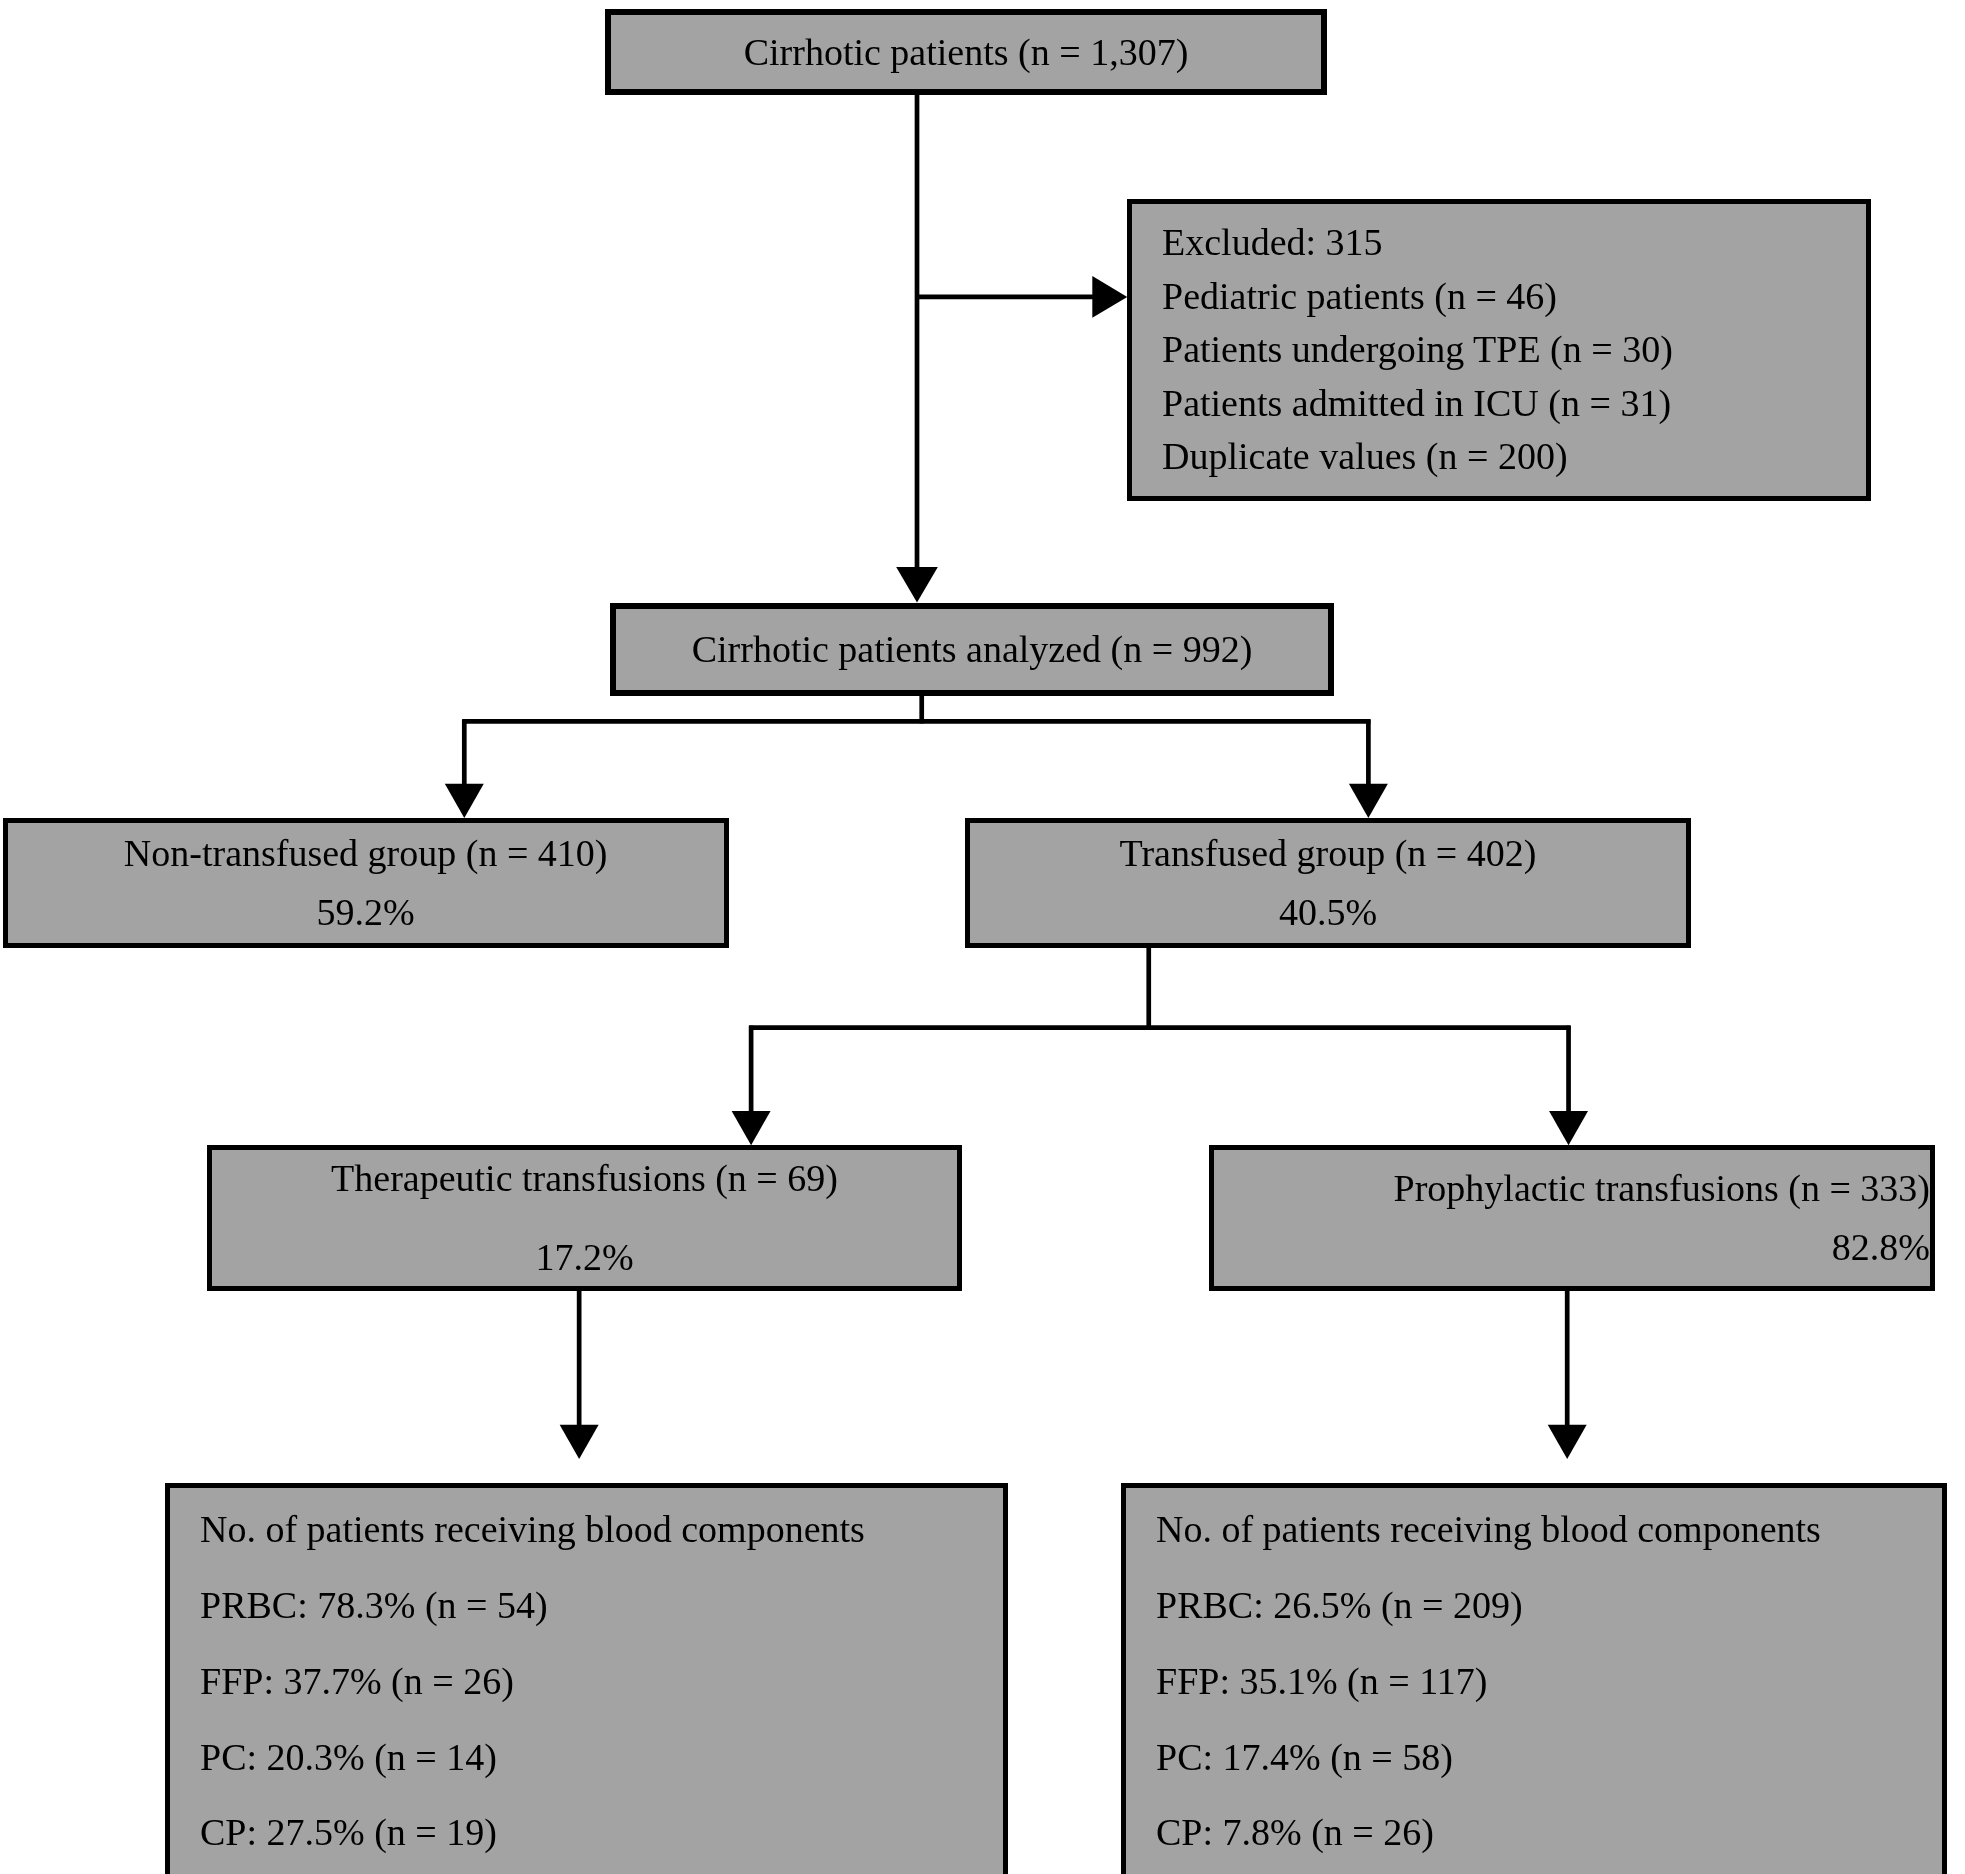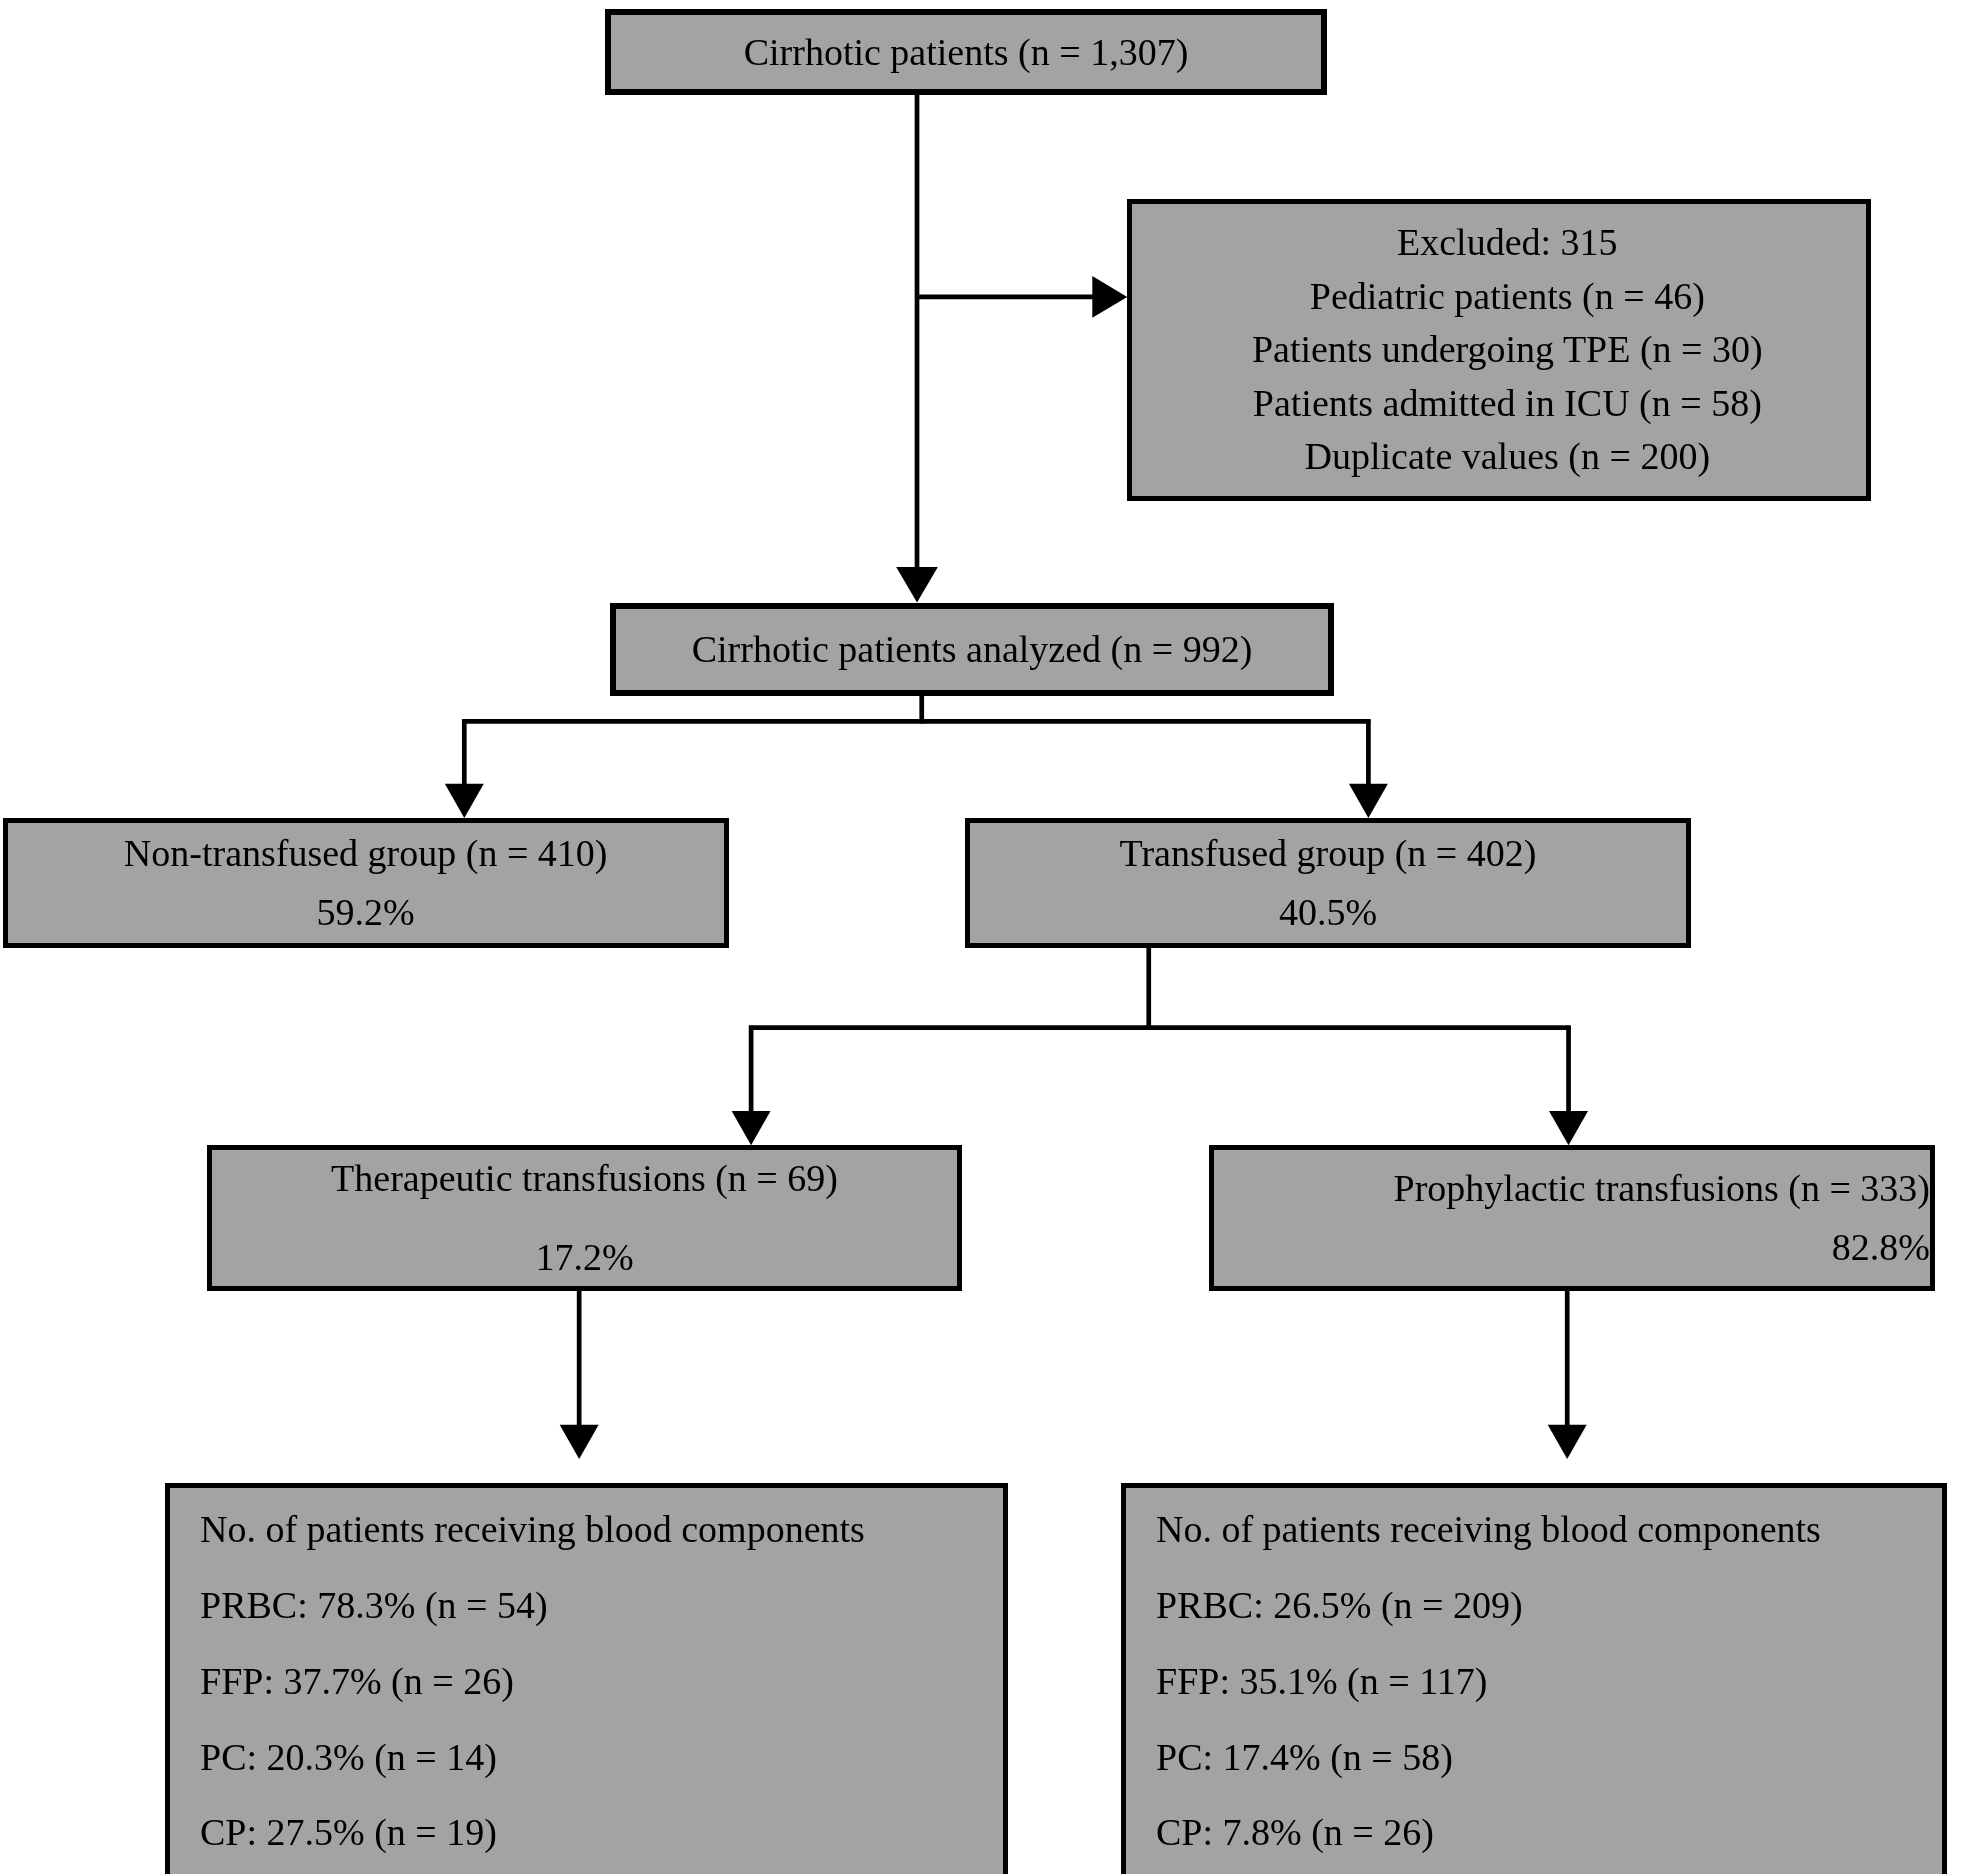--- a/index.html
+++ b/index.html
@@ -37,21 +37,20 @@
   }
   .box.thick { border-width: 6.7px; }
   .box.left-align {
     align-items: flex-start;
     text-align: left;
   }
   .box.excluded {
     justify-content: space-evenly;
     padding: 9.4px 13.4px 9.4px 30px;
     line-height: 1.25;
-    align-items: center;
   }
   .box.comp {
     justify-content: space-between;
     padding: 19px 13.4px 34px 30px;
     line-height: 1.2;
     margin-top: 24px;
   }
   .line { stroke: #000000; stroke-width: 7; }
   .head { fill: #000000; stroke: none; }
 </style>
@@ -89,21 +88,21 @@
   </svg>
 
   <div class="box thick" style="left:605px; top:9.4px; width:722px; height:86px;">
     <span>Cirrhotic patients (n = 1,307)</span>
   </div>
 
   <div class="box left-align excluded" style="left:1127px; top:199px; width:744px; height:302px;">
     <span>Excluded: 315</span>
     <span>Pediatric patients (n = 46)</span>
     <span>Patients undergoing TPE (n = 30)</span>
-    <span>Patients admitted in ICU (n = 58)</span>
+    <span>Patients admitted in ICU (n = 31)</span>
     <span>Duplicate values (n = 200)</span>
   </div>
 
   <div class="box thick" style="left:610px; top:603px; width:724px; height:93px;">
     <span>Cirrhotic patients analyzed (n = 992)</span>
   </div>
 
   <div class="box" style="left:2.7px; top:818px; width:726px; height:130px;">
     <span>Non-transfused group (n = 410)</span>
     <span>59.2%</span>

